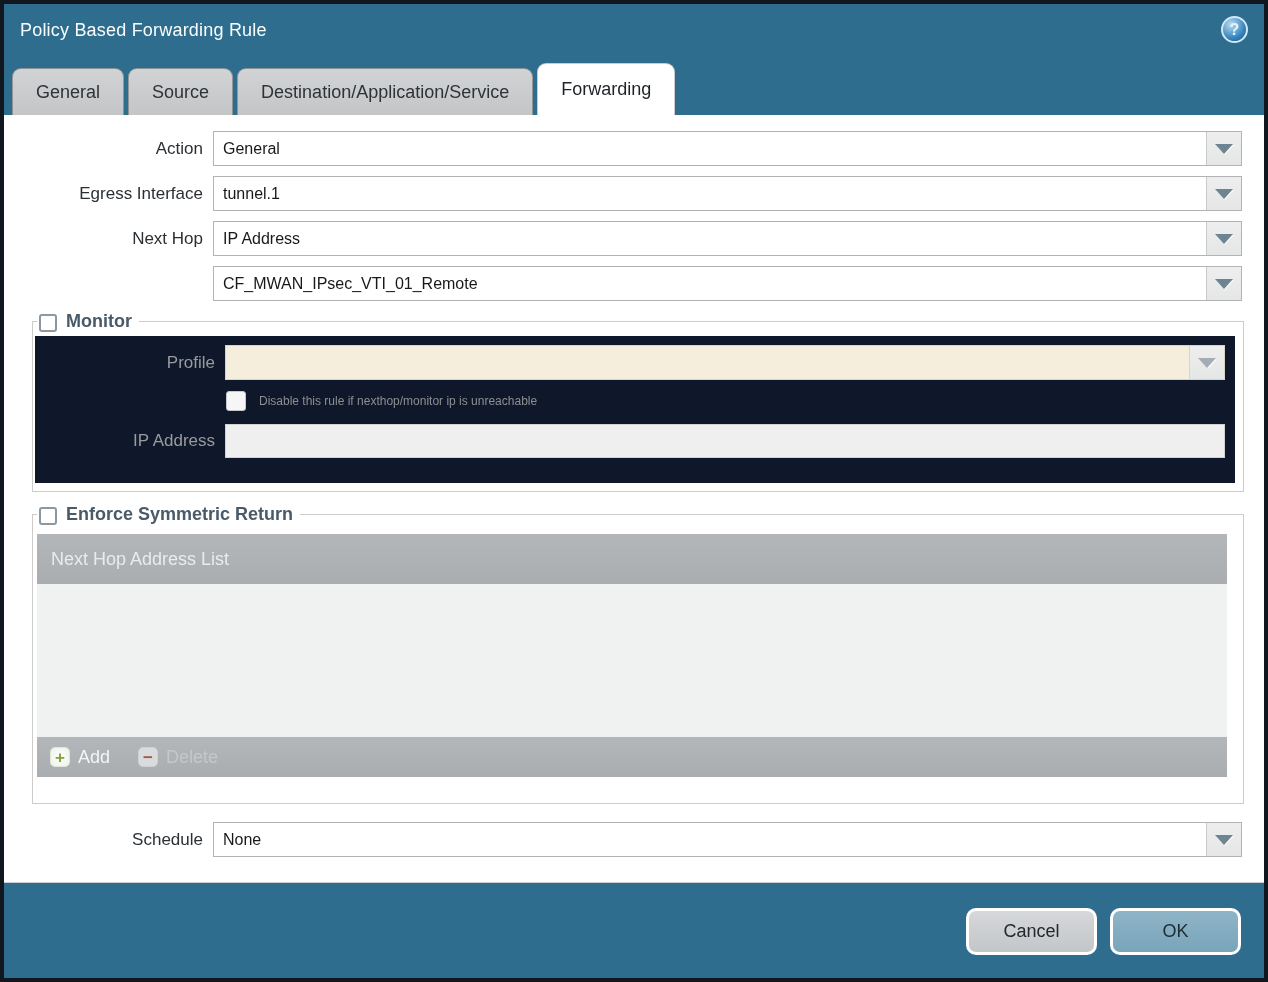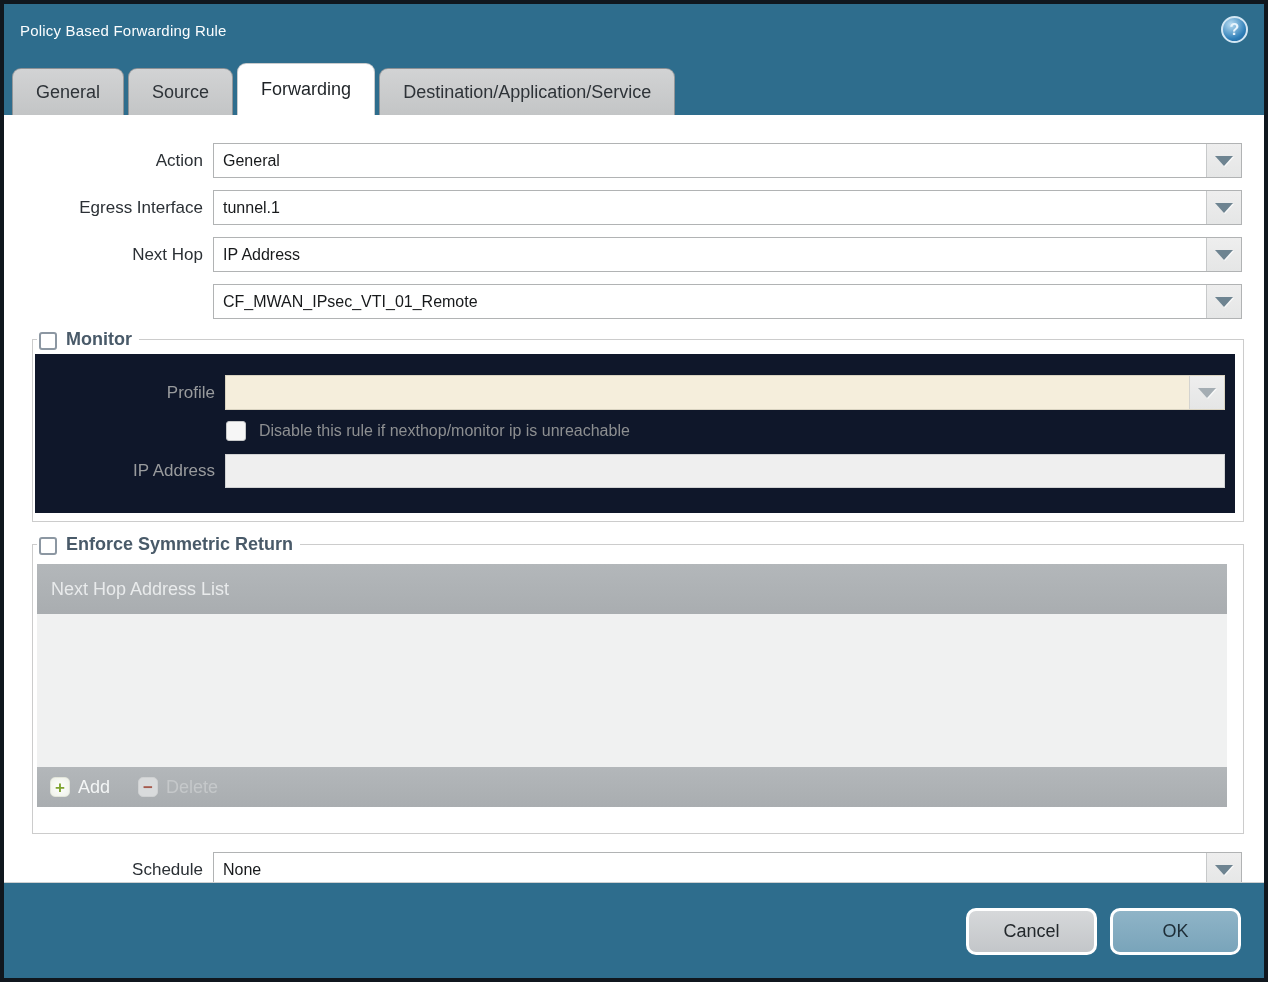--- a/index.html
+++ b/index.html
@@ -15,21 +15,21 @@
     display: flex; flex-direction: column;
     overflow: hidden;
   }
   
   .title-bar {
     height: 52px; flex: none;
     display: flex; align-items: center;
     padding: 0 16px;
     position: relative;
   }
-  .title-text { color: #fbfdfe; font-size: 15px; letter-spacing: .2px; }
+  .title-text { color: #fbfdfe; font-size: 18px; letter-spacing: .2px; }
   .help-icon {
     position: absolute; right: 16px; top: 12px;
     width: 27px; height: 27px; border-radius: 50%;
     background: radial-gradient(circle at 35% 28%, #b8dcf2, #2f7fb8 65%, #1c5d93);
     border: 2px solid #d4e7f4;
     display: flex; align-items: center; justify-content: center;
     color: #e8f4fc; font-weight: bold; font-size: 16px;
     cursor: pointer;
   }
   
@@ -51,21 +51,21 @@
     background: #ffffff; height: 52px;
     color: #1e2327; border-color: rgba(40,50,58,.25);
   }
   
   .content {
     background: #ffffff; flex: 1;
     padding: 16px 0 0 0;
     overflow: hidden;
     border-bottom: 1px solid #cdd0d1;
   }
-  .form-row { display: flex; align-items: center; height: 35px; margin: 12px 22px 10px 0; }
+  .form-row { display: flex; align-items: center; height: 35px; margin: 0 22px 10px 0; }
   .form-label {
     width: 199px; flex: none; text-align: right;
     font-size: 17px; color: #2b3035; padding-right: 0;
   }
   .field { flex: 1; margin-left: 10px; display: flex; height: 35px; border: 1px solid #b1b3b4; background: #fff; }
   .field-text { flex: 1; padding: 0 9px; font-size: 16px; color: #17191b; line-height: 33px;
     white-space: nowrap; overflow: hidden; cursor: text; }
   .trigger {
     width: 35px; flex: none; background: linear-gradient(#eeeeee, #e5e6e6);
     border-left: 1px solid #c7c9ca;
@@ -85,21 +85,21 @@
     width: 18px; height: 18px; flex: none;
     background: #ffffff; border: 2px solid #8c97a2; border-radius: 3px; cursor: pointer;
   }
   .panel { background: #0f172a; padding: 9px 10px 15px 0; }
   .panel .form-row { margin-right: 0; }
   .panel .form-label { width: 180px; color: #999b9d; }
   .field.cream { background: #f5eedc; border-color: #d9d3c1; }
   .field.cream .trigger { border-left-color: #d3d3d0; }
   .cb-row { display: flex; align-items: center; gap: 13px; margin: 11px 0 12px 191px; }
   .cb.dim { width: 20px; height: 20px; border: 1px solid #c6c8c9; background: #f6f6f6; border-radius: 3px; }
-  .cb-row-label { font-size: 16px; color: #8d8f91; }
+  .cb-row-label { font-size: 12px; color: #8d8f91; }
   .field.disabled { background: #efefef; border-color: #d1d2d3; height: 34px; cursor: default; }
   
   .grid { margin: 5px 8px 18px 2px; }
   .grid-header {
     height: 50px; background: linear-gradient(#b3b7ba, #a9adb0);
     display: flex; align-items: center; padding-left: 14px;
     color: #e9ebec; font-size: 18px;
   }
   .grid-body { height: 153px; background: #f0f1f1; }
   .grid-footer {
@@ -137,22 +137,22 @@
 <div class="window">
 
   <div class="title-bar">
     <span class="title-text">Policy Based Forwarding Rule</span>
     <div class="help-icon">?</div>
   </div>
 
   <div class="tab-strip">
     <div class="tab">General</div>
     <div class="tab">Source</div>
+    <div class="tab">Destination/Application/Service</div>
     <div class="tab active">Forwarding</div>
-    <div class="tab">Destination/Application/Service</div>
   </div>
 
   <div class="content">
 
     <div class="form-row">
       <div class="form-label">Action</div>
       <div class="field">
         <div class="field-text">General</div>
         <div class="trigger">
           <div class="tri"></div>

